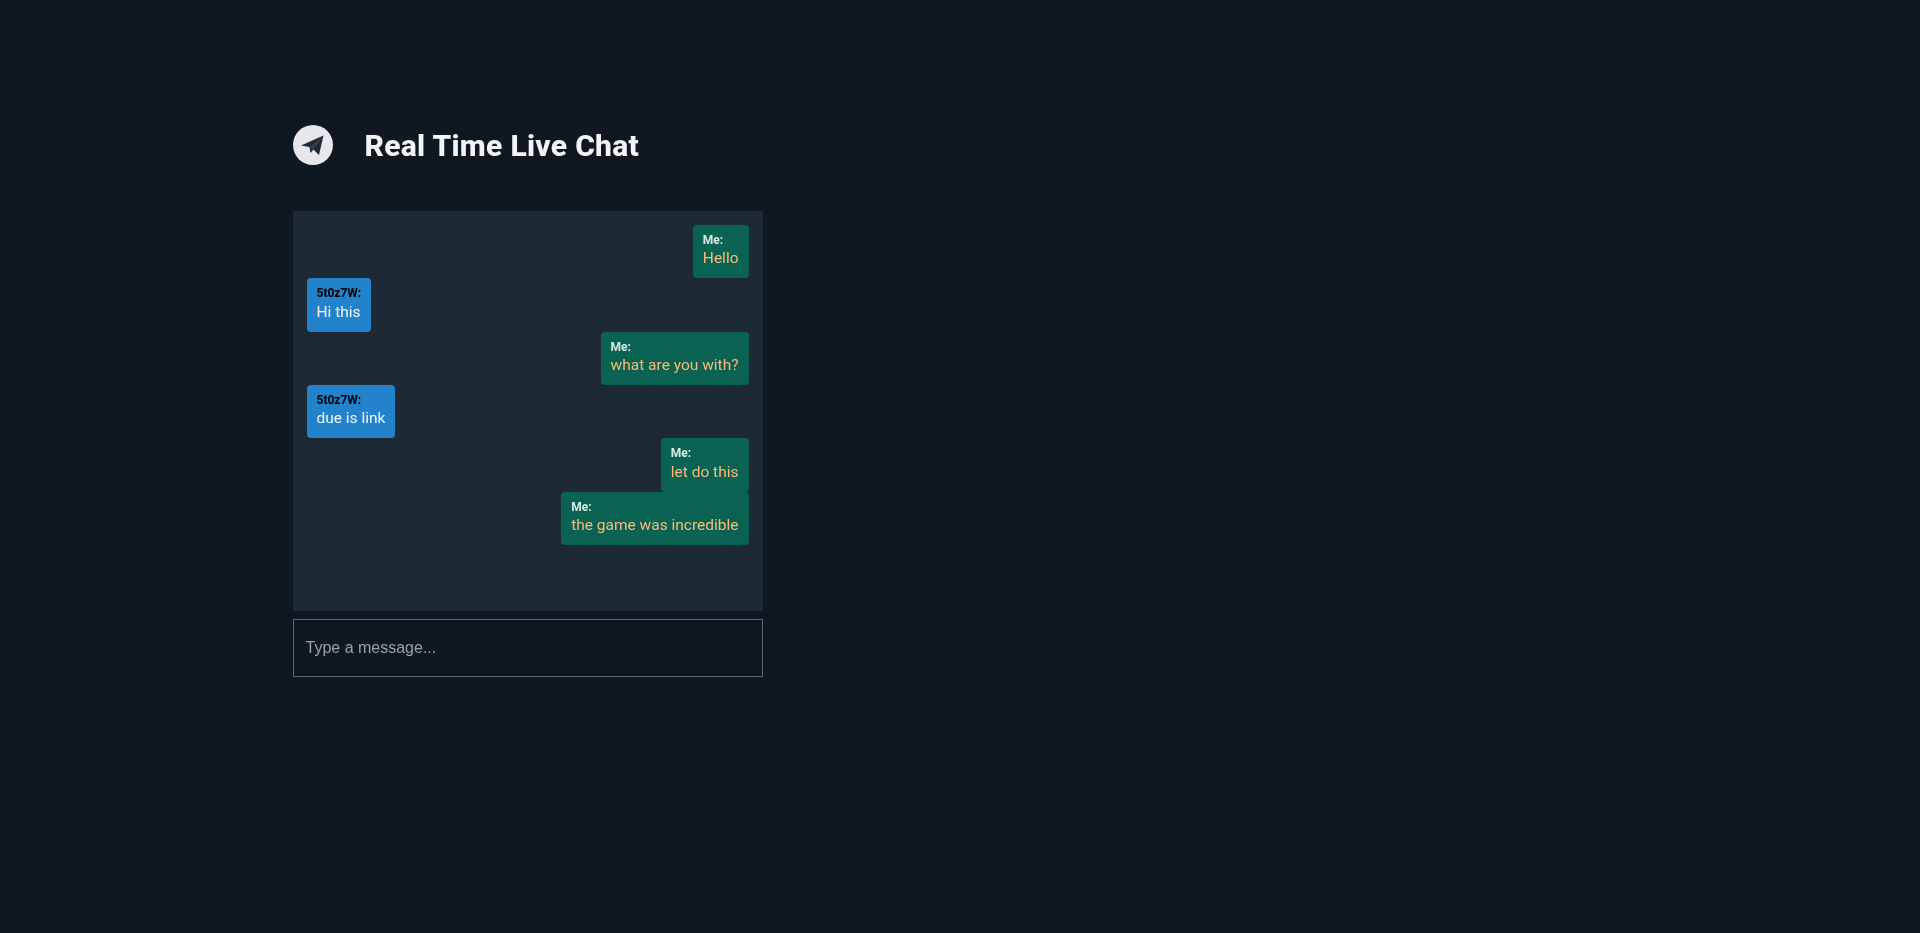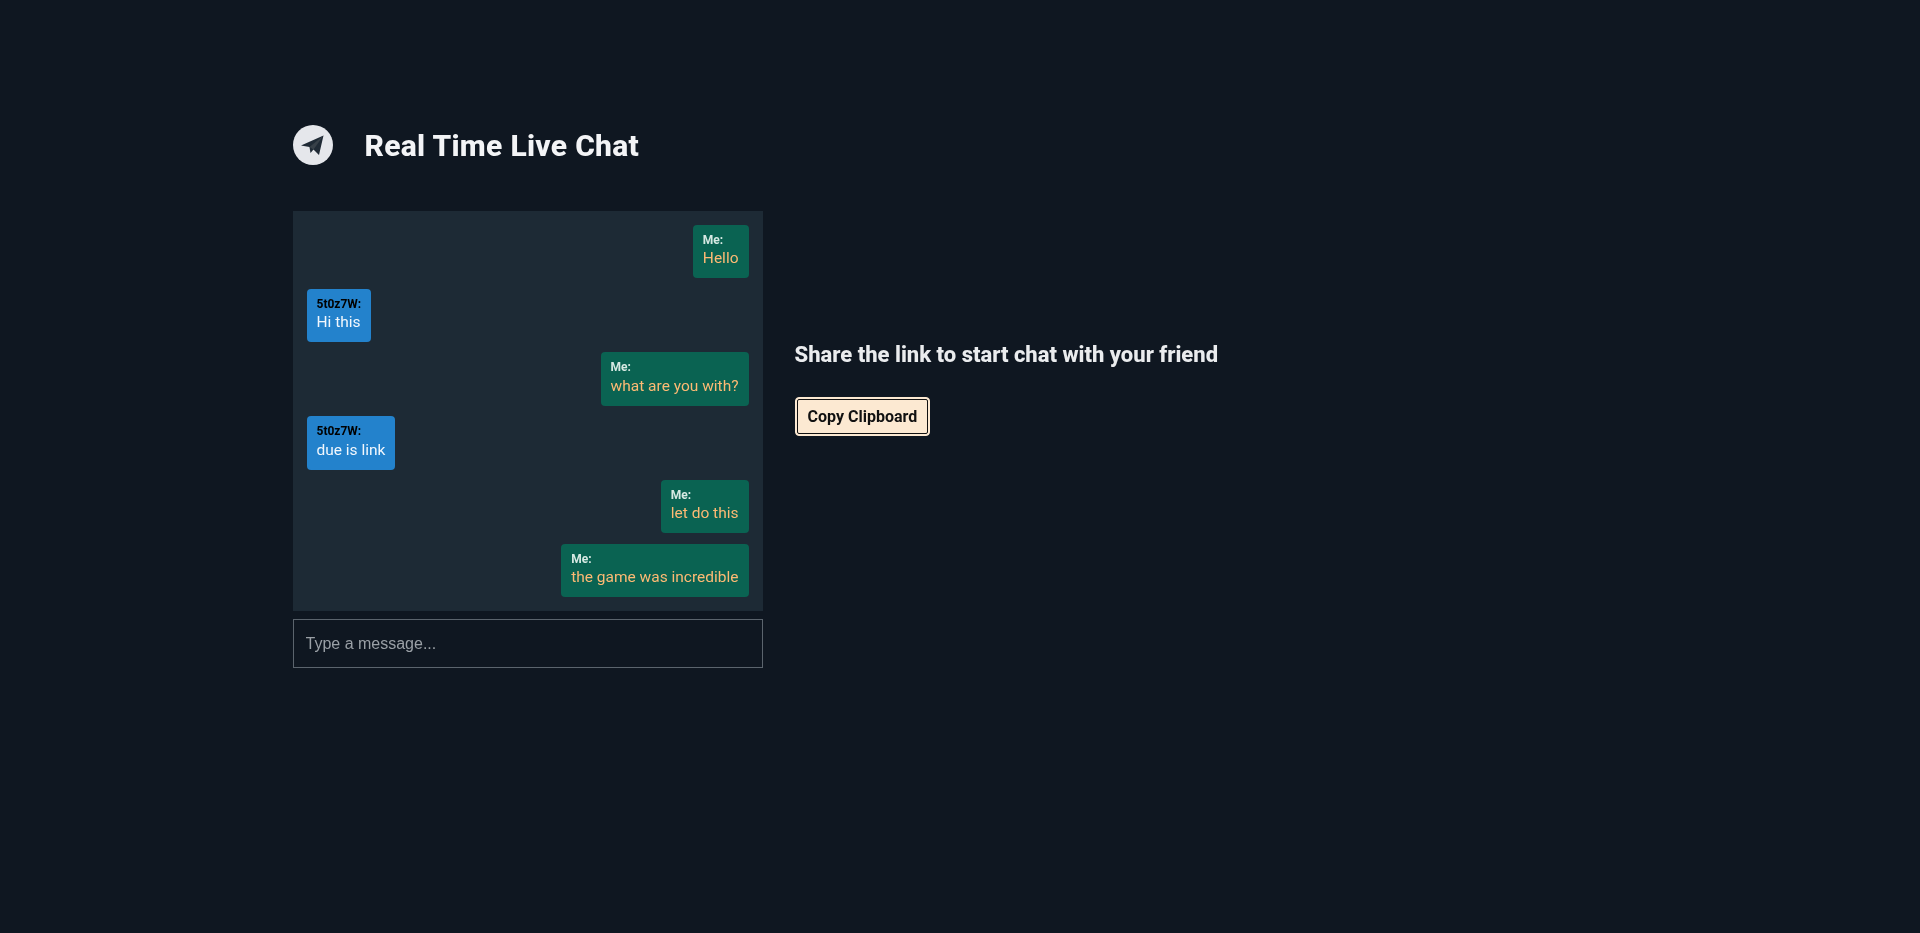--- a/index.html
+++ b/index.html
@@ -49,23 +49,21 @@
       color: #f3f4f6;
       letter-spacing: 0.3px;
     }
 
     .chat-box {
       background-color: #1d2a35;
       height: 400px;
       padding: 14px 14px;
       display: flex;
       flex-direction: column;
-      gap: 9px;
       overflow-y: auto;
-      justify-content: space-between;
     }
 
     .message-row {
       display: flex;
       width: 100%;
     }
 
     .message-row.mine {
       justify-content: flex-end;
     }
@@ -108,21 +106,21 @@
       line-height: 1.35;
     }
 
     .bubble.theirs .msg-text {
       color: #f1f7fd;
     }
 
     .input-wrap {
       border: 1px solid #5b646d;
       background: transparent;
-      height: 49px;
+      height: 58px;
       display: flex;
       align-items: center;
       padding: 17px 12px;
       margin-top: 8px;
     }
 
     .input-wrap input {
       background: transparent;
       border: none;
       outline: none;
@@ -215,18 +213,14 @@
             <div class="msg-text">the game was incredible</div>
           </div>
         </div>
       </div>
 
     <div class="input-wrap">
       <input type="text" placeholder="Type a message..." style="">
     </div>
   </div>
 
-  <div class="right-panel">
-    <div class="share-text">Share the link to start chat with your friend</div>
-    <button class="copy-button">Copy Clipboard</button>
-  </div>
 
 </div>
 
 </body></html>

